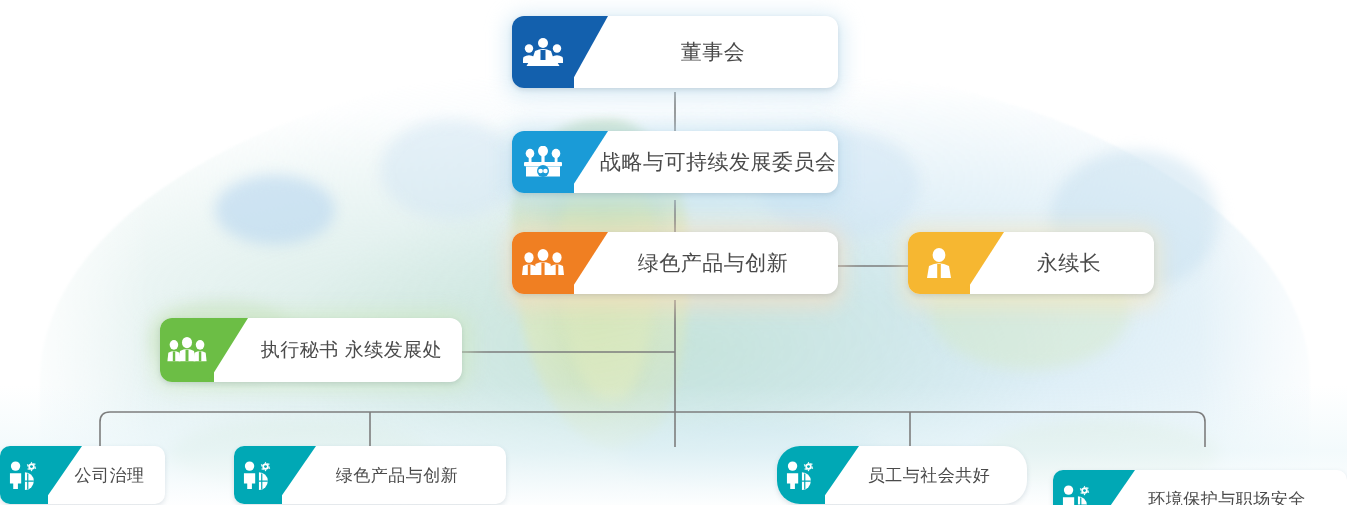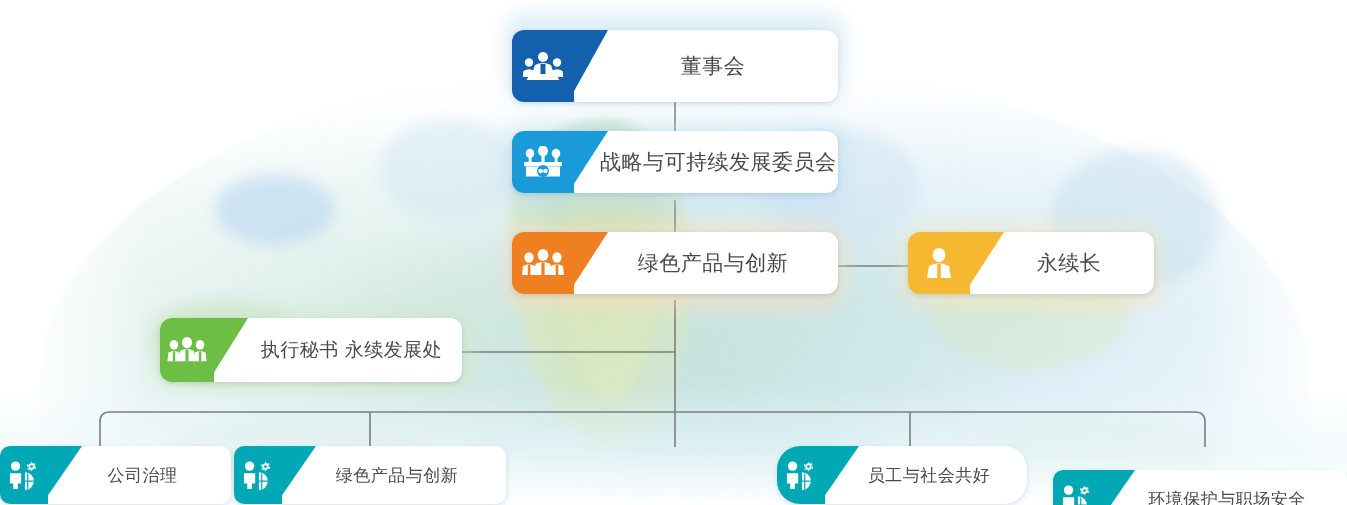--- a/index.html
+++ b/index.html
@@ -198,21 +198,21 @@
 
       <path d="M 100 447 L 100 422 Q 100 412 110 412 L 1195 412 Q 1205 412 1205 422 L 1205 447"></path>
 
       <line x1="370" y1="412" x2="370" y2="447"></line>
       <line x1="675" y1="412" x2="675" y2="447"></line>
       <line x1="910" y1="412" x2="910" y2="447"></line>
     </g>
   </svg>
 
   <div class="glow" style="left:506px;top:14px;width:338px;height:82px;background:rgba(190,222,240,0.55);"></div>
-  <div class="node lvl-top" style="left:512px;top:30px;width:326px;">
+  <div class="node lvl-top" style="left:512px;top:16px;width:326px;">
     <div class="icon-pane" style="background:#1360AD;">
       <div class="wedge" style="background:#1360AD;clip-path:polygon(0 0, 100% 0, 0 100%);"></div>
       <svg class="glyph" width="40" height="30" viewBox="0 0 40 30" fill="#ffffff">
         <circle cx="20" cy="6" r="5"></circle>
         <path d="M12 14 q8 -4 16 0 l3 9 h-22 z"></path>
         <rect x="17.5" y="13" width="5" height="10" fill="#1360AD"></rect>
         <circle cx="6" cy="11.5" r="4.2"></circle>
         <path d="M0.5 20 q5.5 -3.5 11 0 l1.5 6 h-14 z"></path>
         <circle cx="34" cy="11.5" r="4.2"></circle>
         <path d="M28.5 20 q5.5 -3.5 11 0 l1.5 6 h-14 z"></path>
@@ -287,21 +287,21 @@
         <path d="M1 18 q6 -3.6 12 0 l1 9 h-14 z"></path>
         <rect x="5.8" y="16.5" width="2.6" height="10.5" fill="#6CBE45"></rect>
         <ellipse cx="35" cy="9.5" rx="4.6" ry="5.2"></ellipse>
         <path d="M29 18 q6 -3.6 12 0 l1 9 h-14 z"></path>
         <rect x="33.7" y="16.5" width="2.6" height="10.5" fill="#6CBE45"></rect>
       </svg>
     </div>
     <div class="label compact">执行秘书 永续发展处</div>
   </div>
 
-  <div class="node lvl-leaf" style="left:0px;top:446px;width:231px;">
+  <div class="node lvl-leaf" style="left:0px;top:446px;width:165px;">
     <div class="icon-pane" style="background:#00A8B5;">
       <div class="wedge" style="background:#00A8B5;clip-path:polygon(0 0, 100% 0, 0 100%);"></div>
       <svg class="glyph" width="34" height="30" viewBox="0 0 36 32" fill="#ffffff">
         <circle cx="9" cy="6.5" r="5"></circle>
         <path d="M3 14 h12 v11 h-3.5 v6 h-5 v-6 h-3.5 z"></path>
         <circle cx="26" cy="7" r="3.4"></circle>
         <path d="M26 1.8 l1.3 2.2 h-2.6 z M26 12.2 l1.3 -2.2 h-2.6 z M21 4.3 l2.3 1 l-1.3 2.2 z M31 9.7 l-2.3 -1 l1.3 -2.2 z M21 9.7 l2.3 -1 l1.3 2.2 z M31 4.3 l-2.3 1 l-1.3 -2.2 z"></path>
         <circle cx="26" cy="7" r="1.5" fill="#00A8B5"></circle>
         <path d="M19 13 a9.5 9.5 0 0 1 0 19 z"></path>
         <path d="M19 15.5 a7 7 0 0 1 0 14" fill="#00A8B5" opacity="0.0"></path>

